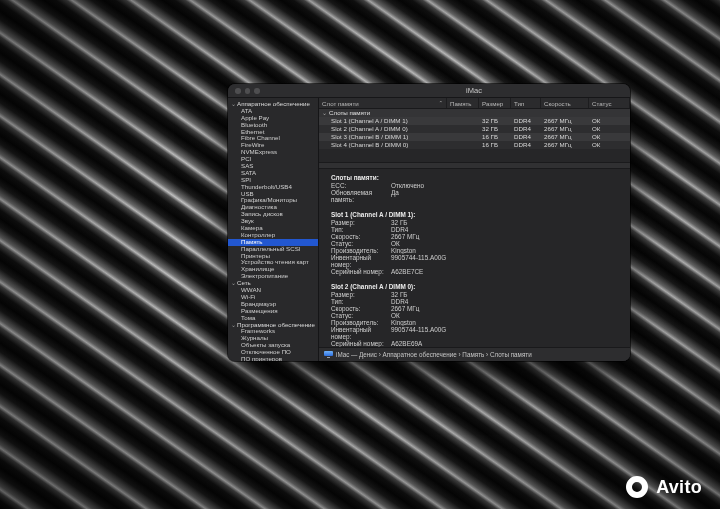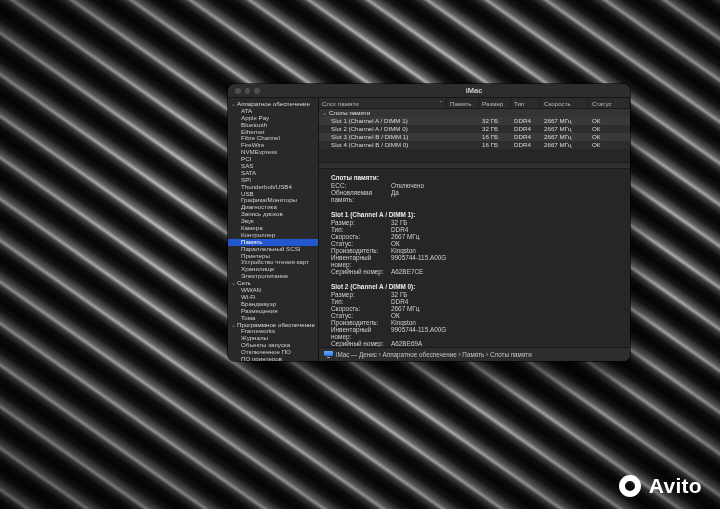--- a/index.html
+++ b/index.html
@@ -24,21 +24,21 @@
     display:flex;flex-direction:column;
   }
   .titlebar{
     flex:0 0 13px;height:13px;background:#2d2d2f;border-bottom:1px solid #161618;
     position:relative;
   }
   .traffic{position:absolute;left:7px;top:4px;display:flex;gap:4px;}
   .light{width:5.5px;height:5.5px;border-radius:50%;background:#4e4e50;display:block;}
   .title{
     position:absolute;left:90px;right:0;top:0;height:13px;line-height:13px;
-    text-align:center;font-size:7.5px;font-weight:bold;color:#c9c9c9;
+    text-align:center;font-size:7.5px;font-weight:normal;color:#c9c9c9;
   }
   .wbody{flex:1;display:flex;min-height:0;}
   
   .sidebar{
     flex:0 0 90px;width:90px;background:#29292b;border-right:1px solid #151517;
     padding-top:3px;overflow:hidden;font-size:6.2px;color:#cfcfcf;
   }
   .sb-sec{height:6.9px;line-height:6.9px;padding-left:3px;white-space:nowrap;overflow:hidden;color:#dadada;}
   .sb-sec .chev{display:inline-block;width:6px;color:#9a9a9a;font-size:6px;}
   .sb-item{height:6.9px;line-height:6.9px;padding-left:13px;white-space:nowrap;overflow:hidden;}
@@ -81,21 +81,21 @@
     display:flex;align-items:center;gap:3px;padding-left:5px;
     font-size:6.3px;color:#c6c6c6;white-space:nowrap;overflow:hidden;
   }
   .mac-icon{width:9px;height:7px;position:relative;flex:0 0 auto;}
   .mac-icon::before{content:"";position:absolute;left:0;top:0;width:9px;height:5px;
     border-radius:1px;background:linear-gradient(#70b2f8,#2f6fe0);}
   .mac-icon::after{content:"";position:absolute;left:3px;bottom:0;width:3px;height:1.5px;background:#9aa0a8;}
   
   .avito{position:absolute;right:18px;bottom:11px;display:flex;align-items:center;gap:8px;}
   .avito-mark{width:10px;height:10px;border:6px solid #ffffff;border-radius:50%;background:transparent;}
-  .avito-text{color:#ffffff;font-size:21px;font-weight:bold;letter-spacing:0.3px;}
+  .avito-text{color:#ffffff;font-size:18px;font-weight:bold;letter-spacing:0.3px;}
 </style>
 </head>
 <body>
 
 <div class="wallpaper"></div>
 
 <div class="window">
   <div class="titlebar">
     <div class="traffic">
       <span class="light"></span>

